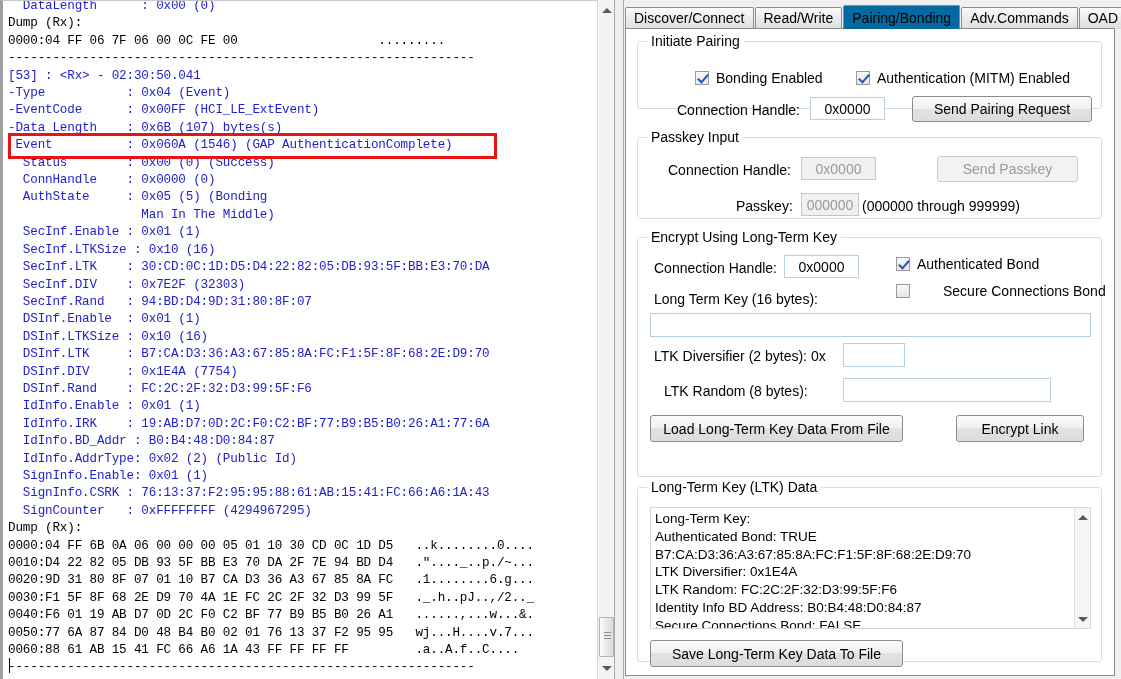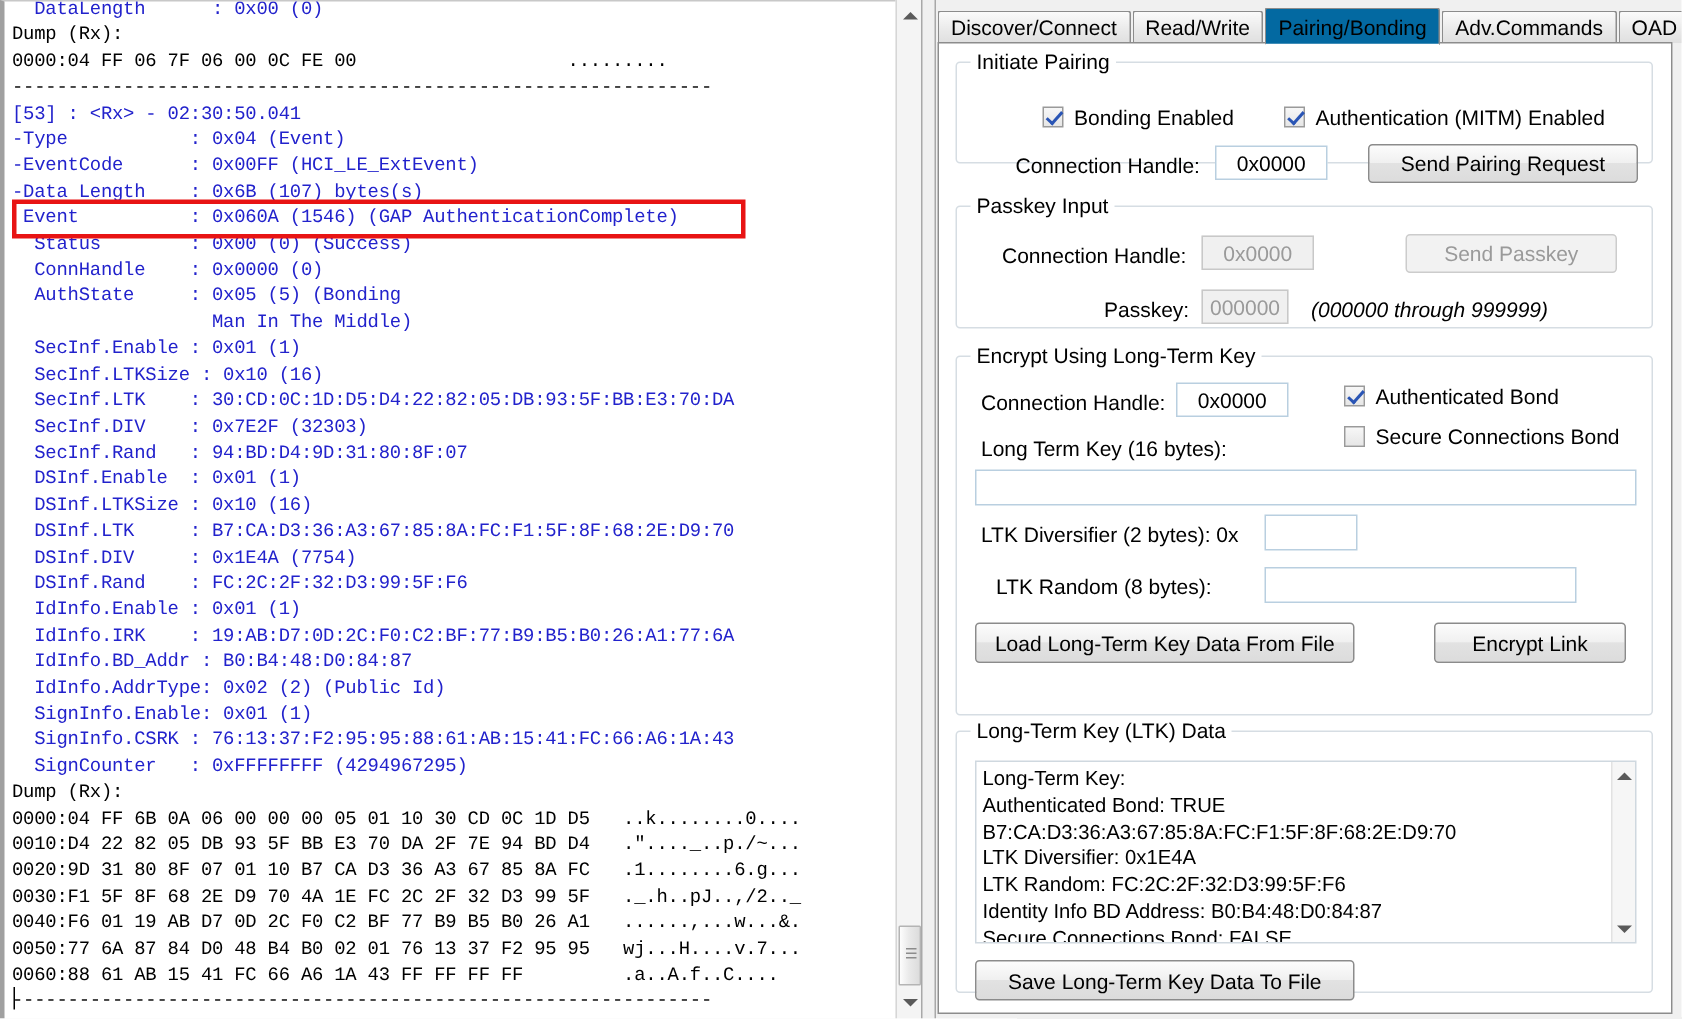--- a/index.html
+++ b/index.html
@@ -307,34 +307,34 @@
 
       <div class="group" style="left:11px; top:108px; width:465px; height:82px;">
         <span class="gtitle">Passkey Input</span>
 
         <span class="lbl" style="left:30px; top:24px;">Connection Handle:</span>
         <input class="tbox dis" disabled="" style="left: 163px; top: 19px; width: 75px; height: 23px;" value="0x0000">
         <button class="btn dis" disabled="" style="left:299px; top:18px; width:141px; height:26px;">Send Passkey</button>
 
         <span class="lbl" style="left:98px; top:60px;">Passkey:</span>
         <input class="tbox dis" disabled="" style="left: 163px; top: 55px; width: 58px; height: 23px;" value="000000">
-        <span class="lbl" style="left:236px; top:60px;font-style:italic;">(000000 through 999999)</span>
+        <span class="lbl" style="left:224px; top:60px;">(000000 through 999999)</span>
       </div>
 
       <div class="group" style="left:11px; top:208px; width:465px; height:240px;">
         <span class="gtitle">Encrypt Using Long-Term Key</span>
 
         <span class="lbl" style="left:16px; top:22px;">Connection Handle:</span>
         <input class="tbox" style="left: 146px; top: 17px; width: 75px; height: 23px;" value="0x0000">
 
         <div class="cbwrap" style="left:258px; top:18px;">
           <span class="cbox checked"></span>
           <span class="cblabel">Authenticated Bond</span>
         </div>
-        <div class="cbwrap" style="left:258px; top:45px;">
+        <div class="cbwrap" style="left:258px; top:45px;gap:26px;">
           <span class="cbox"></span>
           <span class="cblabel">Secure Connections Bond</span>
         </div>
 
         <span class="lbl" style="left:16px; top:53px;">Long Term Key (16 bytes):</span>
         <input class="tbox left" style="left: 12px; top: 75px; width: 441px; height: 24px;" value="">
 
         <span class="lbl" style="left:16px; top:110px;">LTK Diversifier (2 bytes): 0x</span>
         <input class="tbox left" style="left: 205px; top: 105px; width: 62px; height: 24px;" value="">
 

